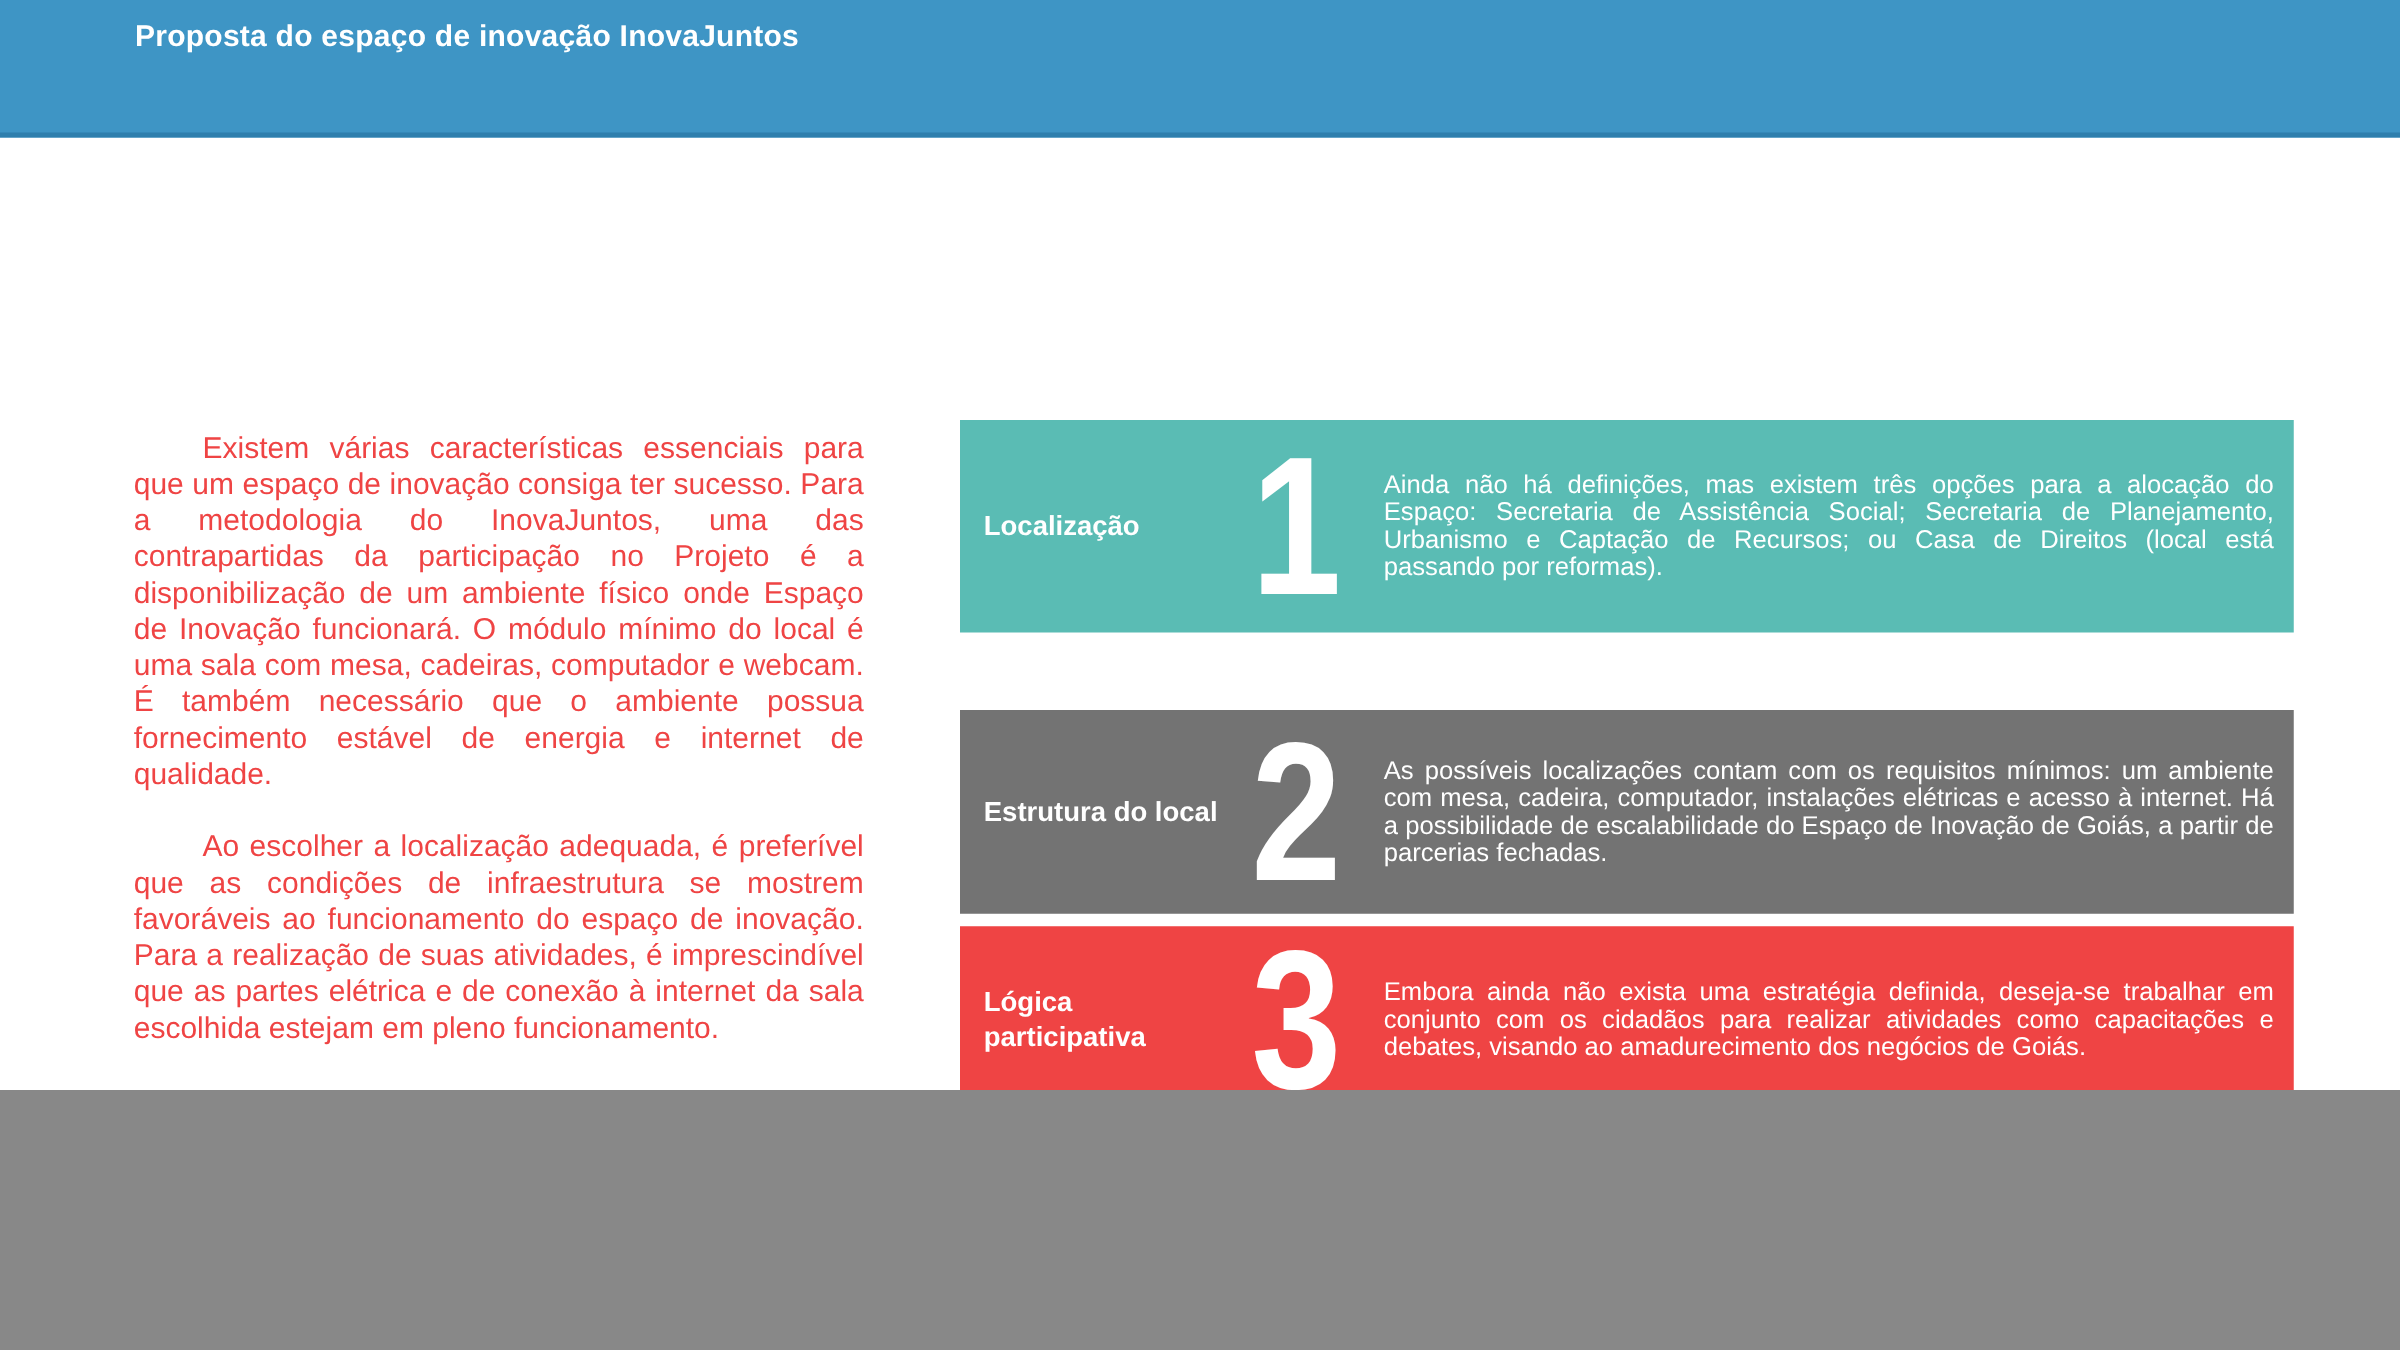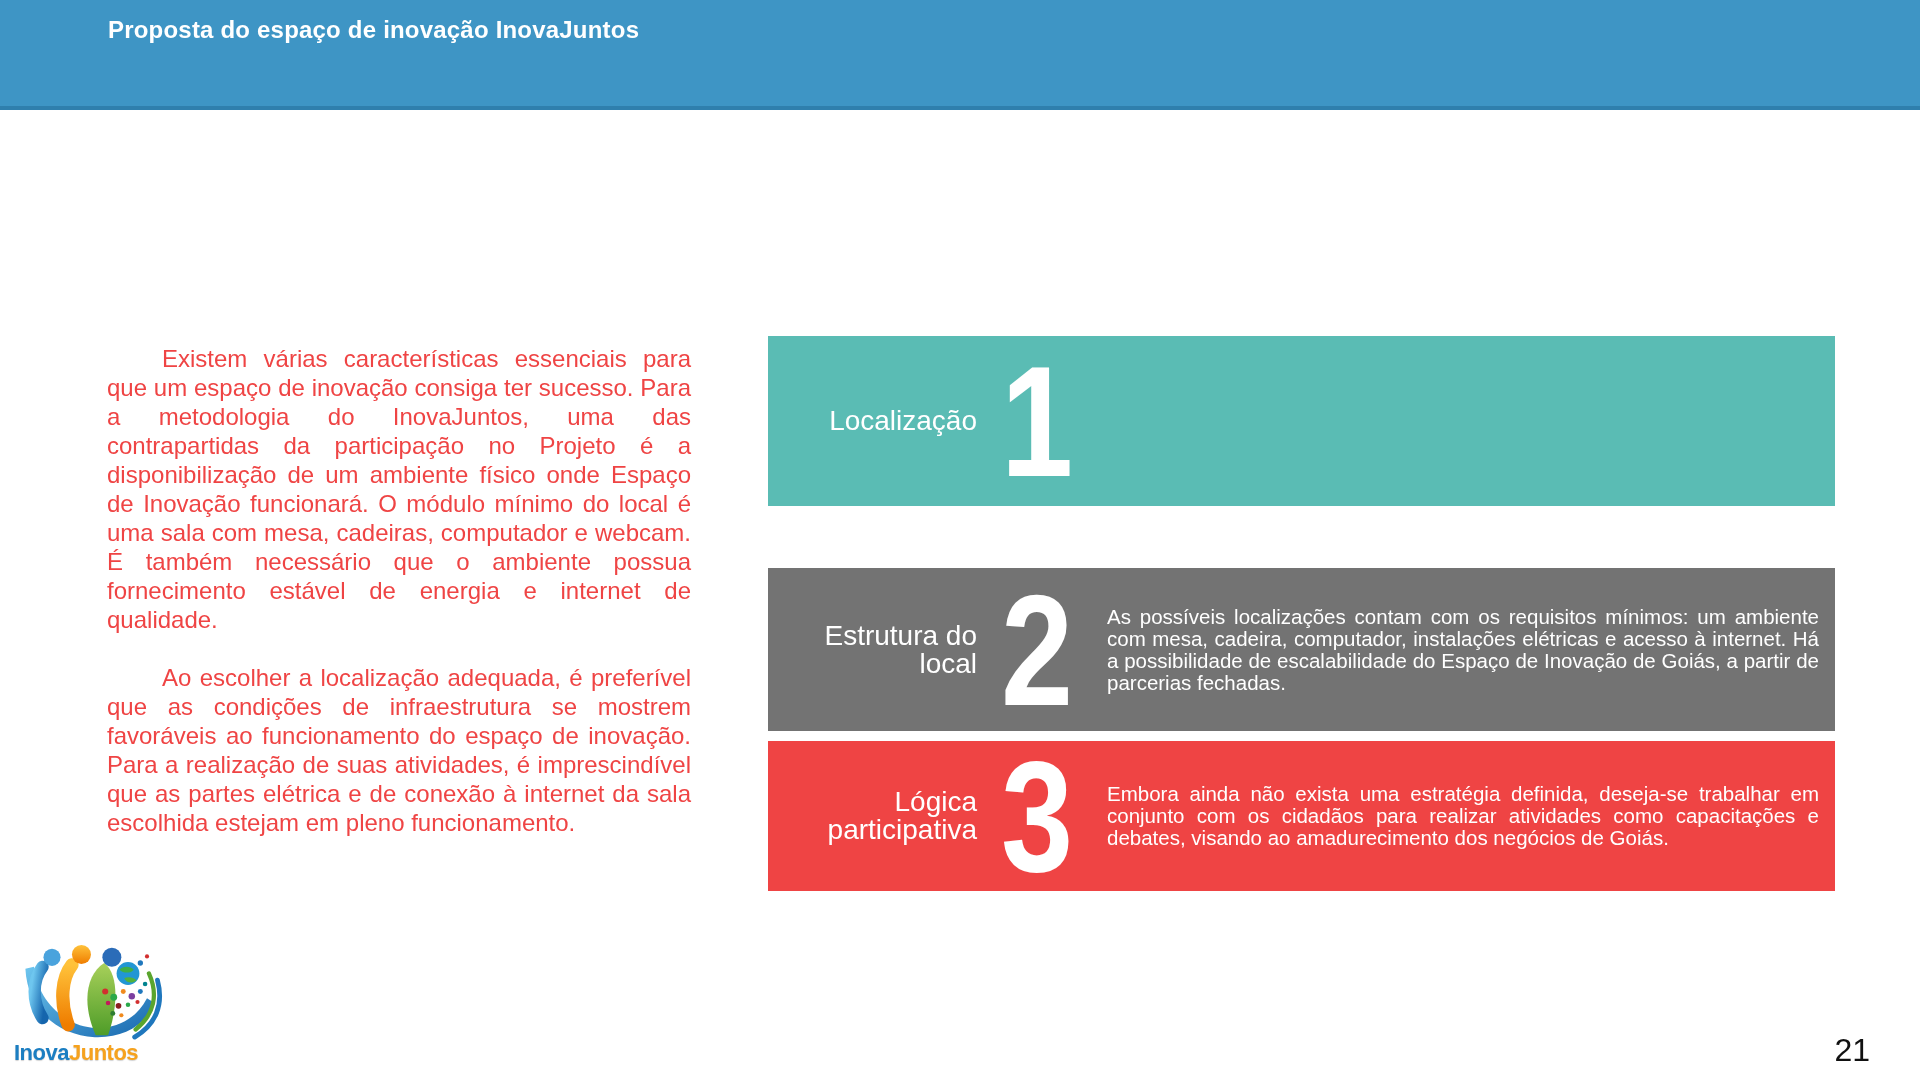--- a/index.html
+++ b/index.html
@@ -1,17 +1,17 @@
 <!DOCTYPE html>
 <html><head>
 <meta charset="utf-8">
 <style>
   html,body{margin:0;padding:0;background:#888;}
   .slide{
-    position:relative;width:1920px;height:1080px;margin:0 auto;
+    position:relative;width:1920px;height:872px;margin:0 auto;
     background:#ffffff;overflow:hidden;
     font-family:"Liberation Sans","DejaVu Sans",sans-serif;
   }
   
   .header{
     position:absolute;left:0;top:0;width:100%;height:110px;
     background:#3e95c5;border-bottom:4px solid #2f7fad;box-sizing:border-box;
   }
   .header-kicker{
     position:absolute;left:108px;top:16px;
@@ -32,21 +32,21 @@
     text-align:justify;
   }
   .body-copy p{margin:0 0 29px 0;text-indent:55px;}
   
   .num-box{
     position:absolute;left:768px;width:1067px;
     display:flex;align-items:center;color:#fff;box-sizing:border-box;
   }
   .num-box .label{
     flex:0 0 190px;padding-left:19px;
-    font-size:28px;font-weight:normal;line-height:28px;text-align:right;
+    font-size:22px;font-weight:bold;line-height:28px;
   }
   .num-box .big-number{
     flex:0 0 120px;text-align:center;
     font-size:158px;font-weight:bold;line-height:1;
     transform:scaleX(.82);
   }
   .num-box .desc{
     flex:1 1 auto;padding:0 16px 0 10px;
     font-size:20.5px;line-height:22px;text-align:justify;
   }
@@ -79,20 +79,21 @@
 
 
   <div class="body-copy">
     <p>Existem várias características essenciais para que um espaço de inovação consiga ter sucesso. Para a metodologia do InovaJuntos, uma das contrapartidas da participação no Projeto é a disponibilização de um ambiente físico onde Espaço de Inovação funcionará. O módulo mínimo do local é uma sala com mesa, cadeiras, computador e webcam. É também necessário que o ambiente possua fornecimento estável de energia e internet de qualidade.</p>
     <p>Ao escolher a localização adequada, é preferível que as condições de infraestrutura se mostrem favoráveis ao funcionamento do espaço de inovação. Para a realização de suas atividades, é imprescindível que as partes elétrica e de conexão à internet da sala escolhida estejam em pleno funcionamento.</p>
   </div>
 
   <div class="num-box box-1">
     <div class="label">Localização</div>
     <div class="big-number">1</div>
+    <div class="desc">Ainda não há definições, mas existem três opções para a alocação do Espaço: Secretaria de Assistência Social; Secretaria de Planejamento, Urbanismo e Captação de Recursos; ou Casa de Direitos (local está passando por reformas).</div>
   </div>
 
   <div class="num-box box-2">
     <div class="label">Estrutura do local</div>
     <div class="big-number">2</div>
     <div class="desc">As possíveis localizações contam com os requisitos mínimos: um ambiente com mesa, cadeira, computador, instalações elétricas e acesso à internet. Há a possibilidade de escalabilidade do Espaço de Inovação de Goiás, a partir de parcerias fechadas.</div>
   </div>
 
   <div class="num-box box-3">
     <div class="label">Lógica participativa</div>

